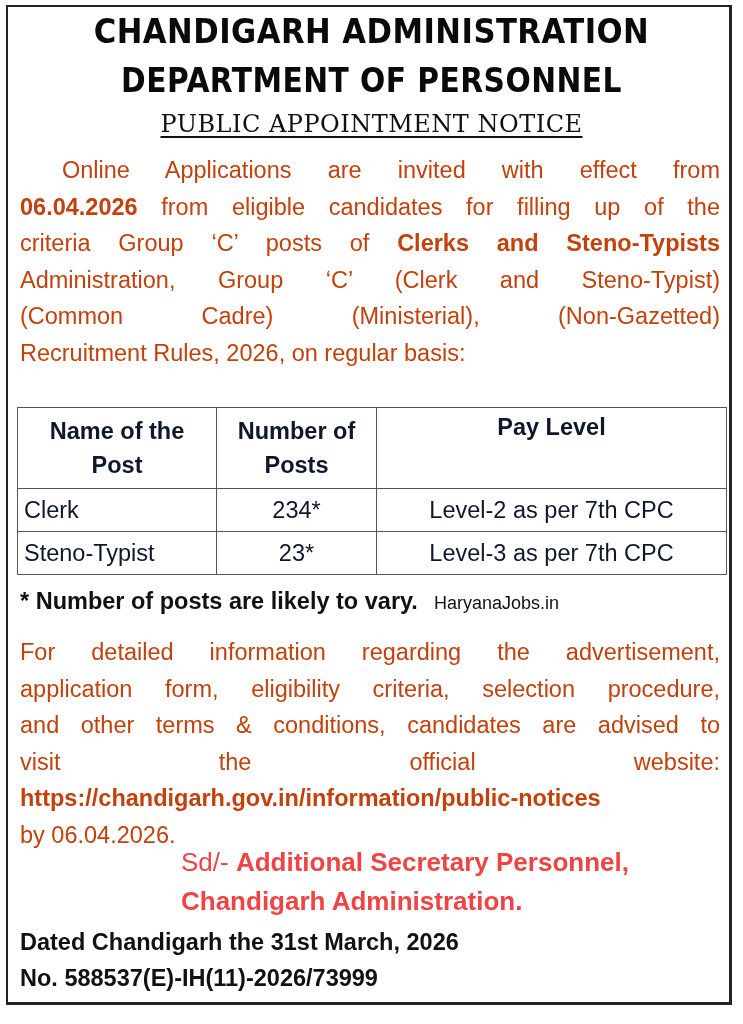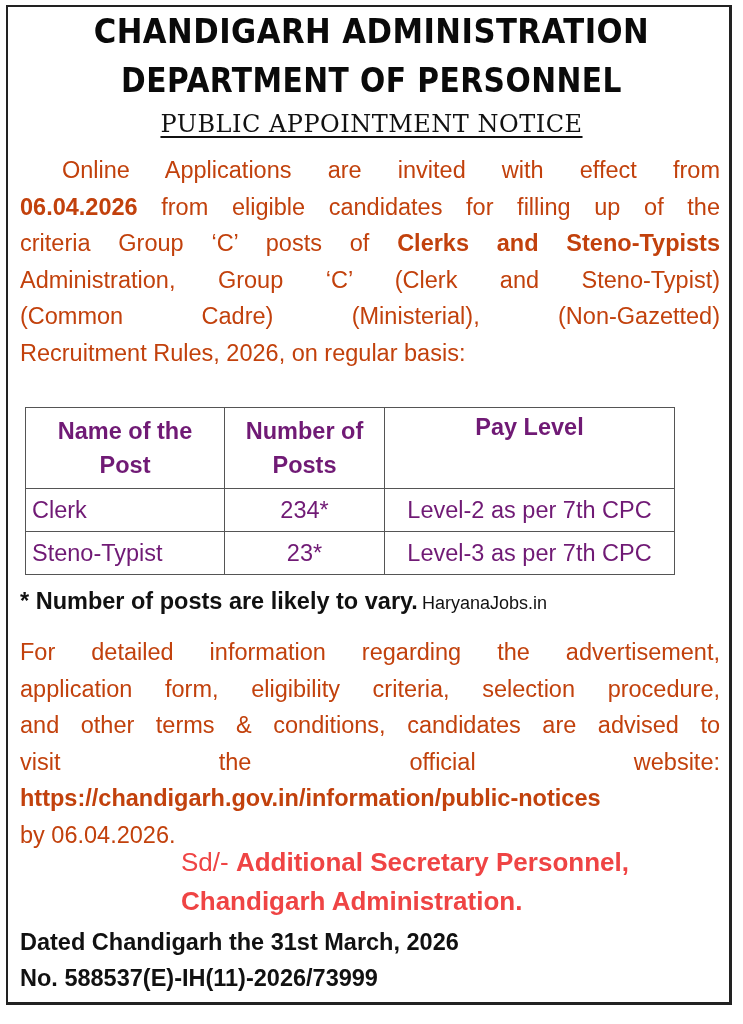--- a/index.html
+++ b/index.html
@@ -16,30 +16,30 @@
   .h2 span { font-family: "DejaVu Serif", serif; font-weight: normal; font-size: 24px;
              text-decoration: underline; text-decoration-thickness: 2px; text-underline-offset: 4px;
              display: inline-block; transform: scaleX(1.0); letter-spacing: 0.5px; }
   .para { position: absolute; left: 20px; width: 700px; font-size: 23.5px; line-height: 36.5px;
           text-align: justify; color: #c2410c; }
   .para .ln { display: block; white-space: nowrap; }
   .para .ln.j { text-align: justify; text-align-last: justify; white-space: normal; }
   .p1 { top: 152px; }
   .indent { padding-left: 42px; }
   b { font-weight: bold; }
-  table.posts { position: absolute; left: 17px; top: 407px; width: 650px;
-                border-collapse: collapse; font-size: 23.5px; color: #701a75; margin-left: 8px; }
+  table.posts { position: absolute; left: 17px; top: 407px; width: 710px;
+                border-collapse: collapse; font-size: 23.5px; color: #0f172a; }
   table.posts td, table.posts th { border: 1.5px solid #555; padding: 0 6px; }
   table.posts th { font-weight: bold; height: 78px; vertical-align: middle; line-height: 34px; }
   table.posts th.pay { vertical-align: top; padding-top: 2px; }
   table.posts td { height: 42px; }
   .c1 { width: 186px; } .c2 { width: 147px; text-align: center; } .c3 { text-align: center; }
   td.c1 { text-align: left; padding-left: 4px; }
   .note { position: absolute; left: 20px; top: 588px; font-size: 23.5px; font-weight: bold; white-space: nowrap; }
-  .note .wm { font-weight: normal; font-size: 18px; margin-left: 4px; }
+  .note .wm { font-weight: normal; font-size: 18px; margin-left: 16px; }
   .p2 { top: 634px; }
   .url { font-weight: bold; }
   .sig { position: absolute; left: 181px; font-size: 26px; line-height: 38px; white-space: nowrap; color: #ef4444; }
   .sig1 { top: 843px; } .sig2 { top: 882px; }
   .dated { position: absolute; left: 20px; font-size: 23.5px; font-weight: bold; white-space: nowrap; }
   .d1 { top: 929px; } .d2 { top: 965px; }
 </style>
 </head>
 <body>
 

